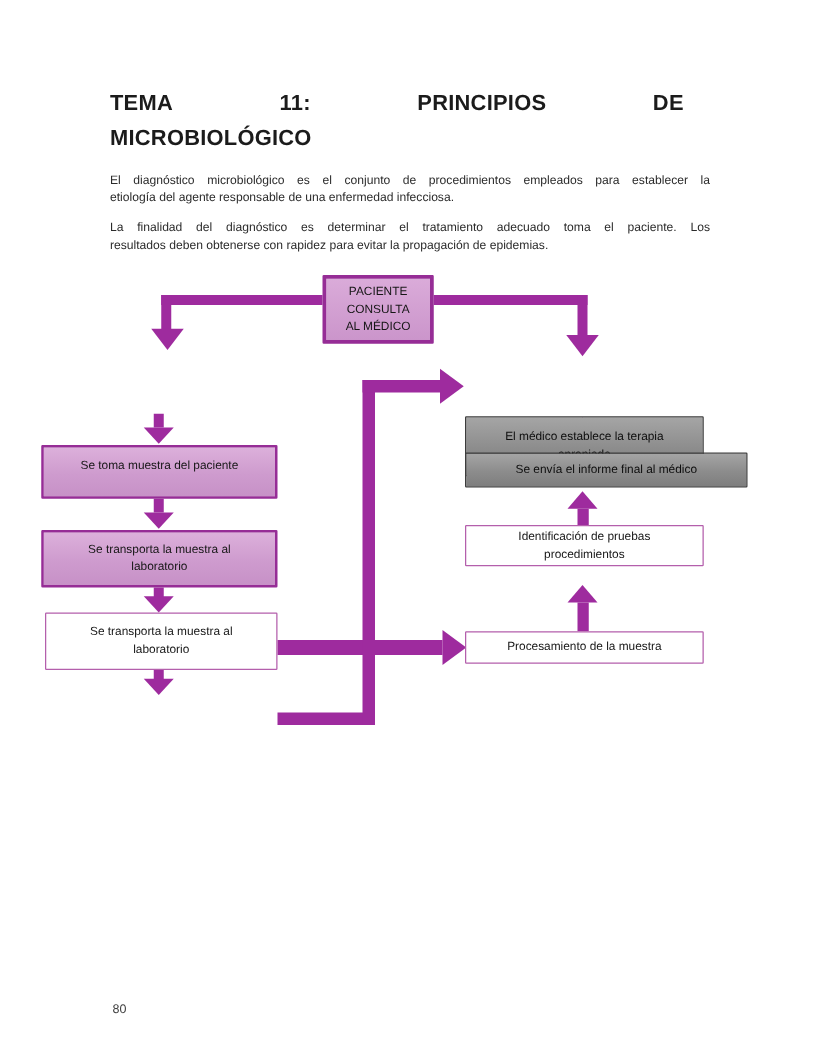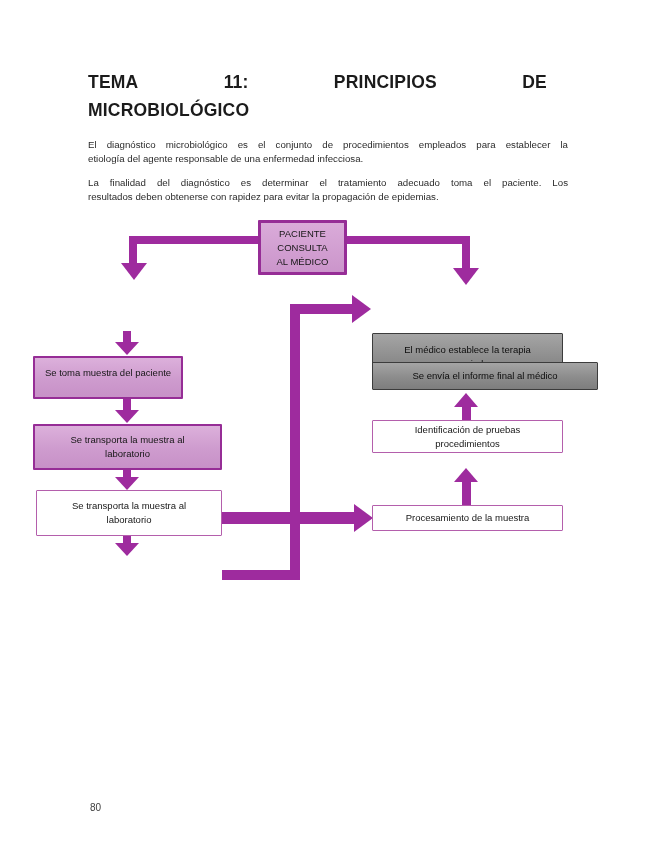--- a/index.html
+++ b/index.html
@@ -110,21 +110,21 @@
   <div class="shaft" style="left:462px;top:348px;width:9px;height:14px;"></div>
   <div class="tri arr-up" style="left:454px;top:334px;"></div>
 
   <div class="node purple-strong" style="left:258px;top:220px;width:89px;height:55px;">
     <span class="ln">PACIENTE</span>
     <span class="ln">CONSULTA</span>
     <span class="ln">AL MÉDICO</span>
   </div>
 
 
-  <div class="node purple top-pad" style="left:33px;top:356px;width:150px;height:43px;">
+  <div class="node purple top-pad" style="left:33px;top:356px;width:189px;height:43px;">
     <span class="ln">Se toma muestra del paciente</span>
   </div>
 
   <div class="node purple" style="left:33px;top:424px;width:189px;height:46px;">
     <span class="ln">Se transporta la muestra al</span>
     <span class="ln">laboratorio</span>
   </div>
 
   <div class="node whitebox" style="left:36px;top:490px;width:186px;height:46px;">
     <span class="ln">Se transporta la muestra al</span>

